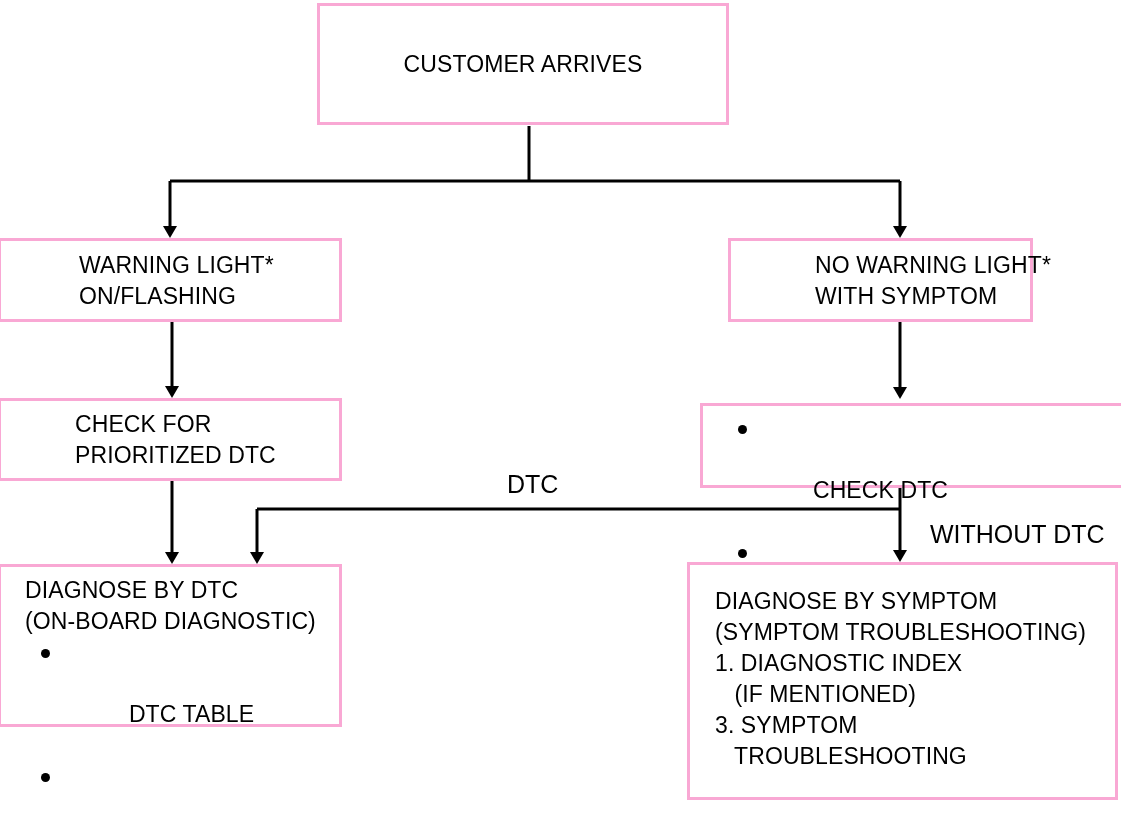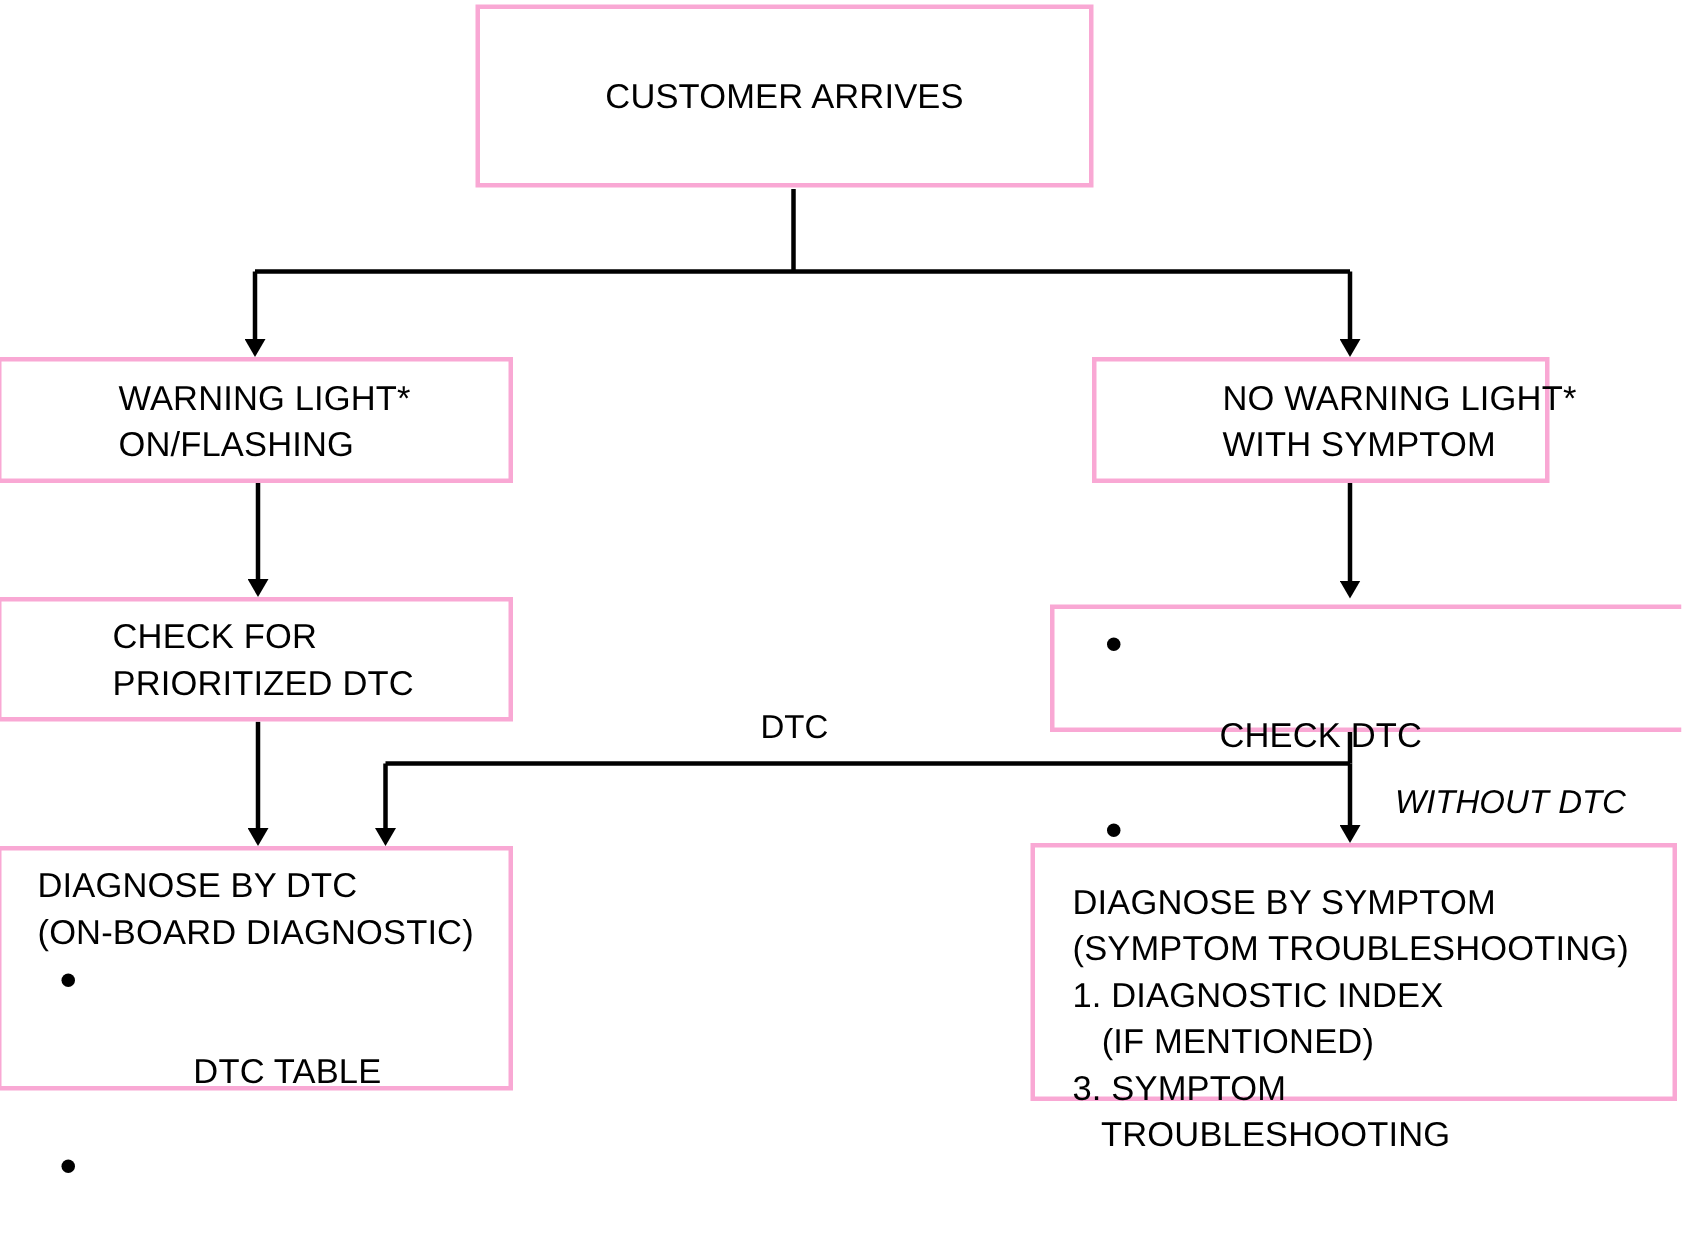--- a/index.html
+++ b/index.html
@@ -54,21 +54,21 @@
   }
   .nobullet {
     position: relative;
     padding-left: 25px;
     white-space: pre;
     font-size: 23px;
     line-height: 31px;
   }
   .label {
     position: absolute;
-    font-size: 22px;
+    font-size: 25px;
     line-height: 27px;
     white-space: pre;
   }
   .note {
     position: absolute;
     font-size: 23px;
     line-height: 31px;
     white-space: pre;
   }
   svg.wires {
@@ -149,41 +149,41 @@
       <div class="bullet-row">
         <span class="dot"></span>
         <span>IGNITION ON TEST, IDLING</span>
       </div>
       <div class="nobullet">TEST</div>
     </div>
   </div>
 
   <div class="label" style="left:507px; top:471px;">DTC</div>
 
-  <div class="label" style="left:930px; top:521px;font-style:italic;">WITHOUT DTC</div>
+  <div class="label" style="left:930px; top:521px;">WITHOUT DTC</div>
 
   <div class="box" style="left:-2px; top:564px; width:344px; height:163px;">
     <div style="padding:8px 0 0 24px;">
       <div class="txt">DIAGNOSE BY DTC</div>
       <div class="txt">(ON-BOARD DIAGNOSTIC)</div>
       <div style="padding-left:14px;">
         <div class="bullet-row">
           <span class="dot"></span>
           <span>DTC TABLE</span>
         </div>
         <div class="bullet-row">
           <span class="dot"></span>
           
         </div>
 
       </div>
     </div>
   </div>
 
-  <div class="box" style="left:687px; top:562px; width:431px; height:172px;">
+  <div class="box" style="left:687px; top:562px; width:431px; height:238px;">
     <div style="padding:21px 0 0 25px;">
       <div class="txt">DIAGNOSE BY SYMPTOM</div>
       <div class="txt">(SYMPTOM TROUBLESHOOTING)</div>
       <div class="numrow">1. DIAGNOSTIC INDEX</div>
       <div class="numrow">   (IF MENTIONED)</div>
       <div class="numrow">3. SYMPTOM</div>
       <div class="numrow">   TROUBLESHOOTING</div>
     </div>
   </div>
 

